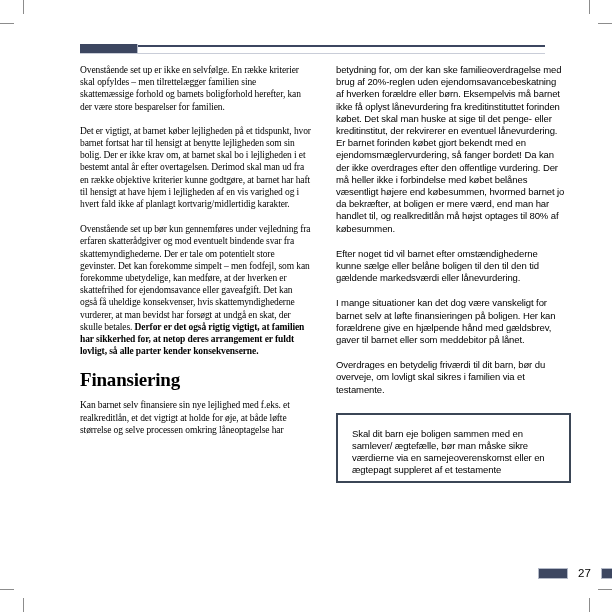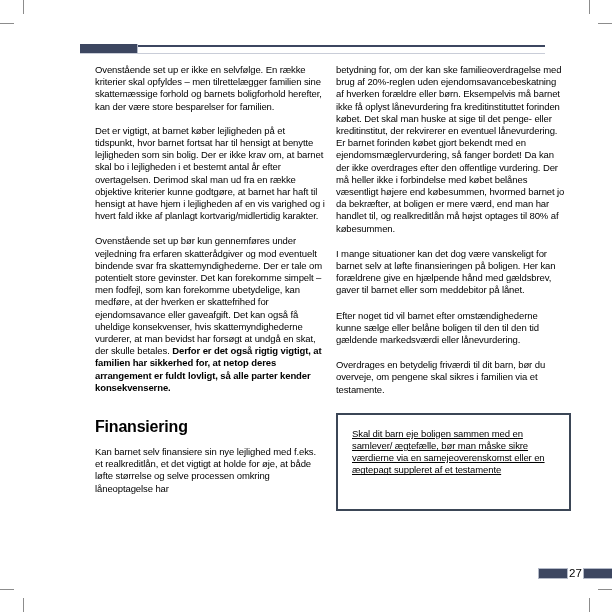--- a/index.html
+++ b/index.html
@@ -35,54 +35,53 @@
     position:absolute;left:80px;top:53px;width:465px;height:1px;
     background:#c9cdd8;
   }
 
   
   .col{
     position:absolute;top:64px;
     font-size:9.5px;line-height:12.2px;letter-spacing:-0.1px;
     text-align:left;
   }
-  .col-left{left:95px;width:231px;}
+  .col-left{left:80px;width:231px;font-family:Liberation Serif, serif;}
   .col-right{left:336px;width:229px;}
   .col p{margin:0 0 13px 0;}
   .col p.tight{margin-bottom:12px;}
   strong{font-weight:bold;text-align:right;}
 
   h1.section-heading{
-    margin:23px 0 10px 0;
-    font-size:16px;line-height:19px;font-weight:bold;letter-spacing:-0.2px;
+    margin:13px 0 10px 0;
+    font-size:19px;line-height:19px;font-weight:bold;letter-spacing:-0.2px;
   }
 
   .callout{
     margin-top:17px;
     width:203px;
     border:2px solid #3b4656;
-    padding:13px 14px 32px 14px;
-    text-decoration:underline;
+    padding:13px 14px 4px 14px;
   }
 
   
   .footer{
     position:absolute;left:538px;top:567px;
     display:flex;align-items:center;
     height:12px;
   }
   .footer .bar{
     height:11px;background:#3c4660;
     border:1px solid #b3b9c7;box-sizing:border-box;
   }
   .footer .bar.left{width:30px;}
   .footer .bar.right{width:31px;}
   .footer .pagenum{
     font-size:11.5px;line-height:12px;color:#000;
-    margin:0 0 0 0;padding:0 1px;
+    margin:0 0 0 0;padding:0 10px;
   }
 </style>
 </head>
 <body>
 
 <div class="page">
 
   <div class="crop v tl-v"></div>
   <div class="crop h tl-h"></div>
   <div class="crop v tr-v"></div>
@@ -99,23 +98,23 @@
   <div class="col col-left">
     <p class="tight">Ovenstående set up er ikke en selvfølge. En række kriterier skal opfyldes – men tilrettelægger familien sine skattemæssige forhold og barnets boligforhold herefter, kan der være store besparelser for familien.</p>
     <p>Det er vigtigt, at barnet køber lejligheden på et tidspunkt, hvor barnet fortsat har til hensigt at benytte lejligheden som sin bolig. Der er ikke krav om, at barnet skal bo i lejligheden i et bestemt antal år efter overtagelsen. Derimod skal man ud fra en række objektive kriterier kunne godtgøre, at barnet har haft til hensigt at have hjem i lejligheden af en vis varighed og i hvert fald ikke af planlagt kortvarig/midlertidig karakter.</p>
     <p><span>Ovenstående set up bør kun gennemføres under vejledning fra erfaren skatterådgiver og mod eventuelt bindende svar fra skattemyndighederne. Der er tale om potentielt store gevinster. Det kan forekomme simpelt – men fodfejl, som kan forekomme ubetydelige, kan medføre, at der hverken er skattefrihed for ejendomsavance eller gaveafgift. Det kan også få uheldige konsekvenser, hvis skattemyndighederne vurderer, at man bevidst har forsøgt at undgå en skat, der skulle betales. </span><strong>Derfor er det også rigtig vigtigt, at familien har sikkerhed for, at netop deres arrangement er fuldt lovligt, så alle parter kender konsekvenserne.</strong></p>
     <h1 class="section-heading">Finansiering</h1>
     <p>Kan barnet selv finansiere sin nye lejlighed med f.eks. et realkreditlån, et det vigtigt at holde for øje, at både løfte størrelse og selve processen omkring låneoptagelse har</p>
   </div>
 
   <div class="col col-right">
     <p>betydning for, om der kan ske familieoverdragelse med brug af 20%-reglen uden ejendomsavancebeskatning af hverken forældre eller børn. Eksempelvis må barnet ikke få oplyst lånevurdering fra kreditinstituttet forinden købet. Det skal man huske at sige til det penge- eller kreditinstitut, der rekvirerer en eventuel lånevurdering. Er barnet forinden købet gjort bekendt med en ejendomsmæglervurdering, så fanger bordet! Da kan der ikke overdrages efter den offentlige vurdering. Der må heller ikke i forbindelse med købet belånes væsentligt højere end købesummen, hvormed barnet jo da bekræfter, at boligen er mere værd, end man har handlet til, og realkreditlån må højst optages til 80% af købesummen.</p>
+    <p>Efter noget tid vil barnet efter omstændighederne kunne sælge eller belåne boligen til den til den tid gældende markedsværdi eller lånevurdering.</p>
     <p>I mange situationer kan det dog være vanskeligt for barnet selv at løfte finansieringen på boligen. Her kan forældrene give en hjælpende hånd med gældsbrev, gaver til barnet eller som meddebitor på lånet.</p>
-    <p>Efter noget tid vil barnet efter omstændighederne kunne sælge eller belåne boligen til den til den tid gældende markedsværdi eller lånevurdering.</p>
-    <p>Overdrages en betydelig friværdi til dit barn, bør du overveje, om pengene skal sikres i familien via et testamente.</p>
+    <p>Overdrages en betydelig friværdi til dit barn, bør du overveje, om lovligt skal sikres i familien via et testamente.</p>
     <div class="callout">Skal dit barn eje boligen sammen med en samlever/ ægtefælle, bør man måske sikre værdierne via en samejeoverenskomst eller en ægtepagt suppleret af et testamente</div>
   </div>
 
   <div class="footer">
     <div class="bar left"></div>
     <span class="pagenum">27</span>
     <div class="bar right"></div>
   </div>
 
 </div>

